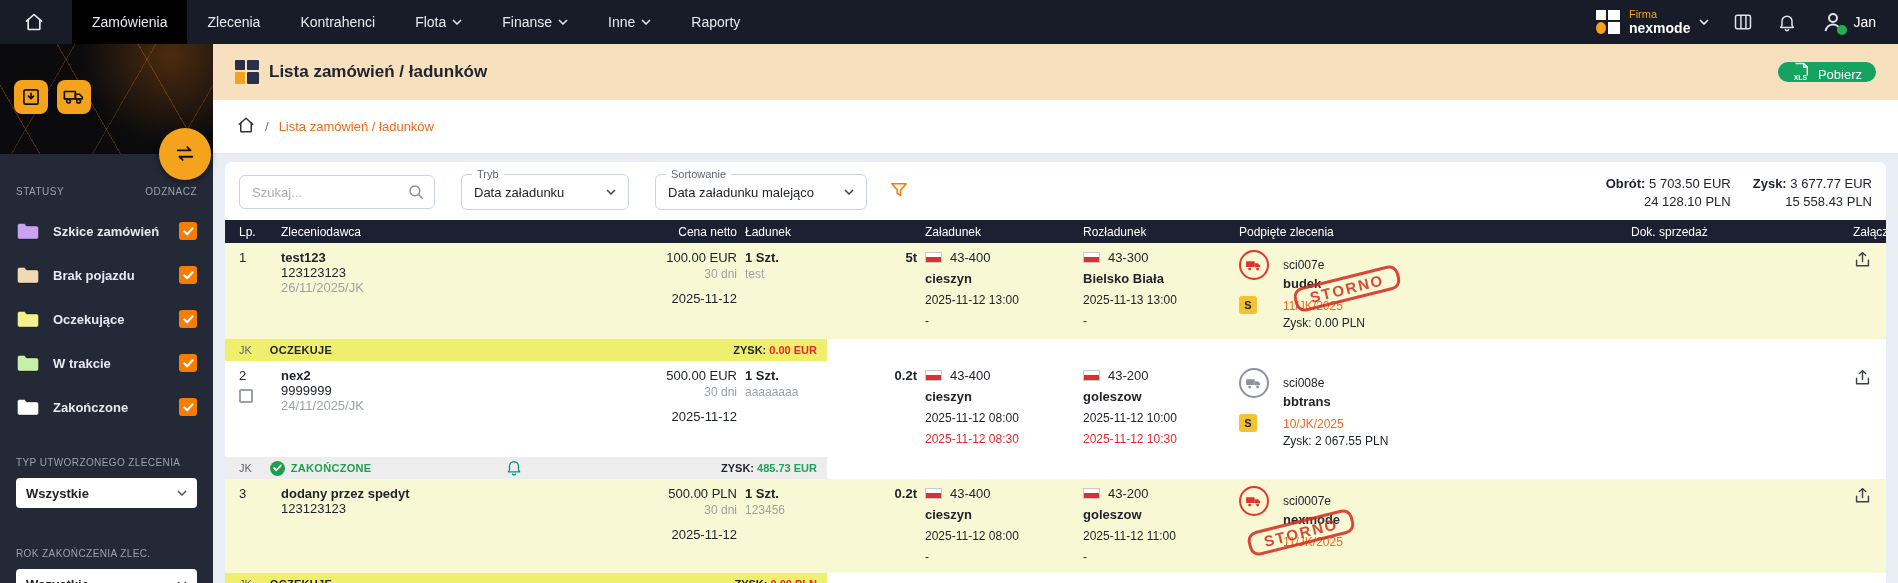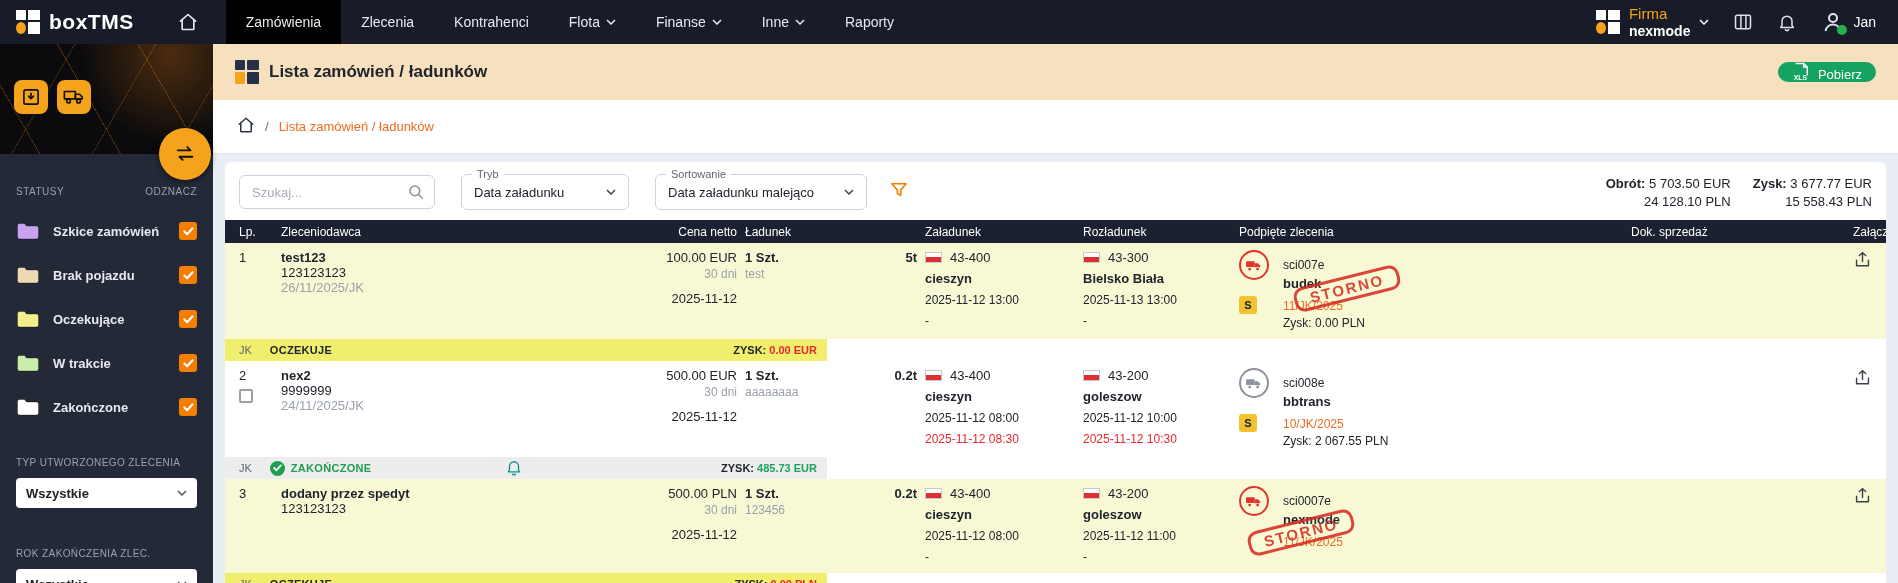--- a/index.html
+++ b/index.html
@@ -15,21 +15,21 @@
   .sq-logo.title-sq i.orange { background:#f5a31c; border-radius:1px; }
   .logo-text { font-size:21px; font-weight:bold; letter-spacing:.5px; }
   .home-btn { display:flex; align-items:center; padding:0 28px 0 24px; color:#e8eaef; }
   .nav { display:flex; align-items:stretch; }
   .nav-item { display:flex; align-items:center; gap:6px; padding:0 20px; font-size:14px; color:#e8eaef; cursor:pointer; }
   .nav-item.active { background:#000; }
   .caret { width:10px; height:6px; }
   .topbar-right { margin-left:auto; display:flex; align-items:center; gap:24px; padding-right:22px; }
   .company { display:flex; align-items:center; gap:9px; }
   .company .txt { line-height:1.15; }
-  .company .lbl { color:#f5a31c; font-size:15px; }
+  .company .lbl { color:#f5a31c; font-size:11px; }
   .company .name { font-size:14px; font-weight:bold; }
   .icon-btn { color:#dfe3ea; display:flex; align-items:center; }
   .user { display:flex; align-items:center; gap:8px; font-size:14px; }
   .avatar { position:relative; width:24px; height:24px; color:#dfe3ea; }
   .avatar .dot { position:absolute; right:-2px; bottom:-1px; width:10px; height:10px; border-radius:50%; background:#22b14c; }
 
   
   .shell { display:flex; height:539px; }
 
   
@@ -121,29 +121,20 @@
   .ord-zysk { font-size:12px; margin-top:3px; }
   .storno { position:absolute; color:#d5281f; border:3px solid #d5281f; border-radius:10px; padding:1px 13px; font-weight:bold; font-size:15px; letter-spacing:2px; transform:rotate(-14deg); opacity:.85; background:rgba(255,255,255,.06); }
   .attach { display:flex; justify-content:flex-end; padding-right:6px; color:#3a414d; }
   .attach svg { cursor:pointer; }
   .chk-circ { width:15px; height:15px; border-radius:50%; background:#1e9e50; display:inline-flex; align-items:center; justify-content:center; color:#fff; }
 </style>
 </head>
 <body>
 
 <div class="topbar">
-  <div class="logo-wrap">
-    <span class="sq-logo">
-        <i></i>
-        <i></i>
-        <i class="orange"></i>
-        <i></i>
-      </span>
-    <span class="logo-text">boxTMS</span>
-  </div>
   <div class="home-btn">
     <svg width="20" height="20" viewBox="0 0 24 24" fill="none" stroke="currentColor" stroke-width="2" stroke-linecap="round" stroke-linejoin="round">
         <path d="M3 11l9-8 9 8"></path>
         <path d="M5 9.5V20a1 1 0 0 0 1 1h12a1 1 0 0 0 1-1V9.5"></path>
       </svg>
   </div>
   <div class="nav">
     <div class="nav-item active">
         <span>Zamówienia</span>
       </div>

